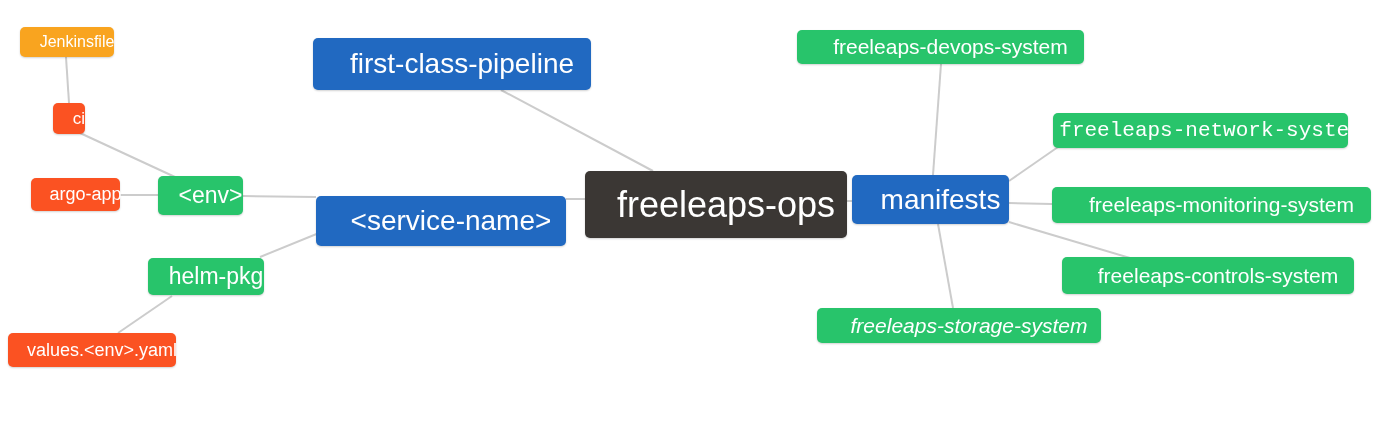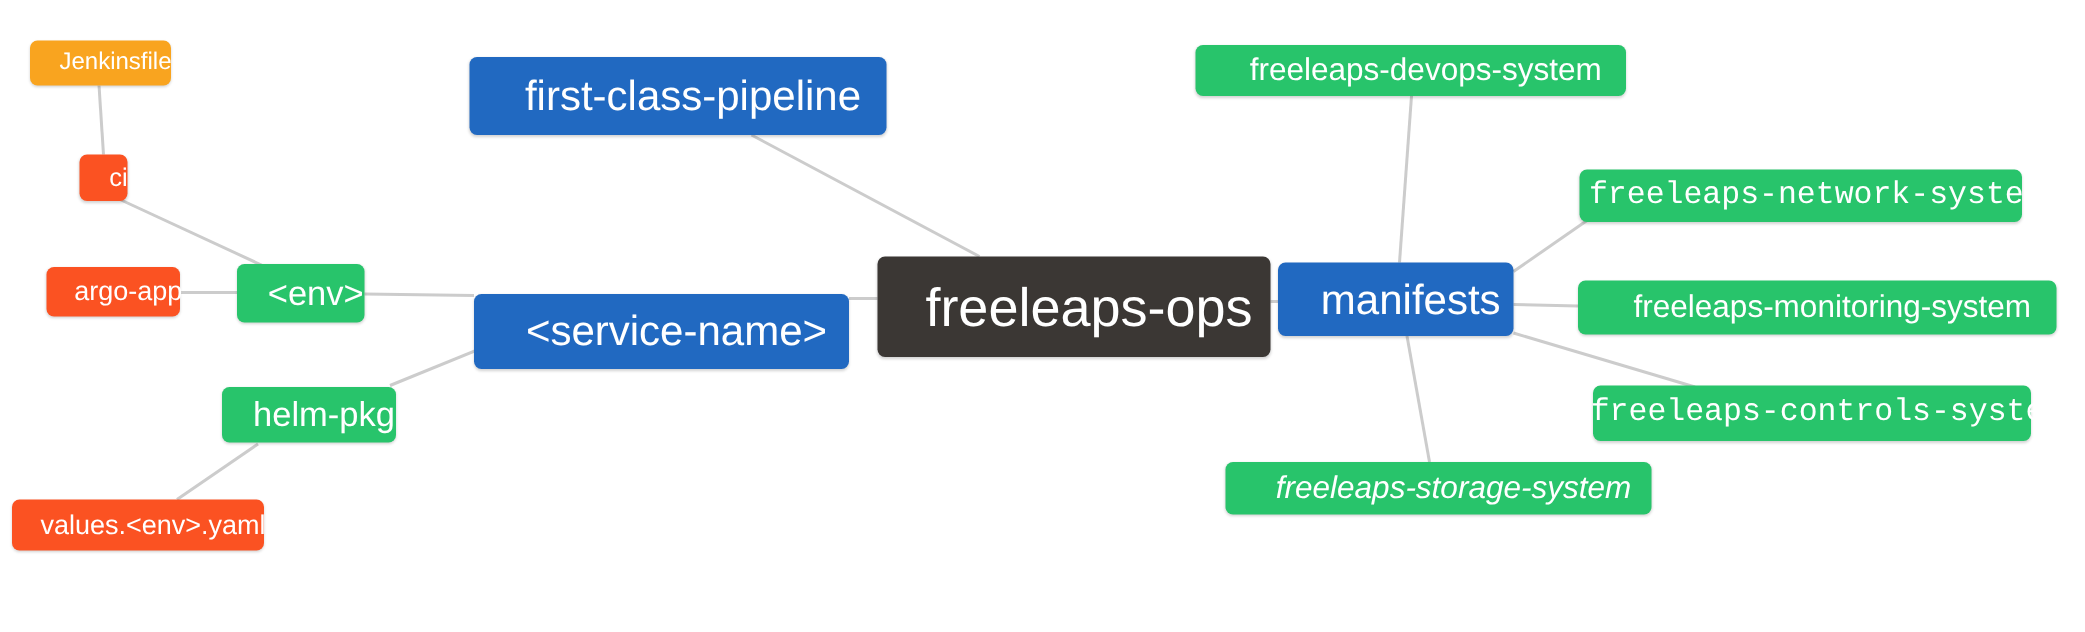--- a/index.html
+++ b/index.html
@@ -67,20 +67,20 @@
   <div class="node-layer">
       <div class="node" style="left: 585px; top: 171px; width: 262px; height: 67px; font-size: 36px; background: rgb(59, 55, 52); color: rgb(255, 255, 255);">freeleaps-ops</div>
       <div class="node" style="left: 313px; top: 38px; width: 278px; height: 52px; font-size: 28px; background: rgb(33, 105, 193); color: rgb(255, 255, 255);">first-class-pipeline</div>
       <div class="node" style="left: 316px; top: 172px; width: 250px; height: 50px; font-size: 28px; background: rgb(33, 105, 193); color: rgb(255, 255, 255); margin-top: 24px;">&lt;service-name&gt;</div>
       <div class="node" style="left: 852px; top: 175px; width: 157px; height: 49px; font-size: 28px; background: rgb(33, 105, 193); color: rgb(255, 255, 255);">manifests</div>
       <div class="node" style="left: 158px; top: 176px; width: 85px; height: 39px; font-size: 23px; background: rgb(40, 196, 107); color: rgb(255, 255, 255);">&lt;env&gt;</div>
       <div class="node" style="left: 148px; top: 258px; width: 116px; height: 37px; font-size: 23px; background: rgb(40, 196, 107); color: rgb(255, 255, 255);">helm-pkg</div>
       <div class="node" style="left: 797px; top: 30px; width: 287px; height: 34px; font-size: 21px; background: rgb(40, 196, 107); color: rgb(255, 255, 255);">freeleaps-devops-system</div>
       <div class="node" style="left: 1053px; top: 113px; width: 295px; height: 35px; font-size: 21px; background: rgb(40, 196, 107); color: rgb(255, 255, 255); font-family: Liberation Mono, monospace;">freeleaps-network-system</div>
       <div class="node" style="left: 1052px; top: 187px; width: 319px; height: 36px; font-size: 21px; background: rgb(40, 196, 107); color: rgb(255, 255, 255);">freeleaps-monitoring-system</div>
-      <div class="node" style="left: 1062px; top: 257px; width: 292px; height: 37px; font-size: 21px; background: rgb(40, 196, 107); color: rgb(255, 255, 255); font-family: Liberation Mono, monospace;">freeleaps-controls-system</div>
+      <div class="node" style="left: 1062px; top: 257px; width: 292px; height: 37px; font-size: 21px; background: rgb(40, 196, 107); color: rgb(255, 255, 255);">freeleaps-controls-system</div>
       <div class="node" style="left: 817px; top: 308px; width: 284px; height: 35px; font-size: 21px; background: rgb(40, 196, 107); color: rgb(255, 255, 255); font-style: italic;">freeleaps-storage-system</div>
       <div class="node" style="left: 53px; top: 103px; width: 32px; height: 31px; font-size: 17px; background: rgb(251, 82, 34); color: rgb(255, 255, 255);">ci</div>
       <div class="node" style="left: 31px; top: 178px; width: 89px; height: 33px; font-size: 18px; background: rgb(251, 82, 34); color: rgb(255, 255, 255);">argo-app</div>
       <div class="node" style="left: 8px; top: 333px; width: 168px; height: 34px; font-size: 18px; background: rgb(251, 82, 34); color: rgb(255, 255, 255);">values.&lt;env&gt;.yaml</div>
       <div class="node" style="left: 20px; top: 27px; width: 94px; height: 30px; font-size: 16px; background: rgb(249, 164, 31); color: rgb(255, 255, 255);">Jenkinsfile</div>
     </div>
 </div>
 
 </body></html>

